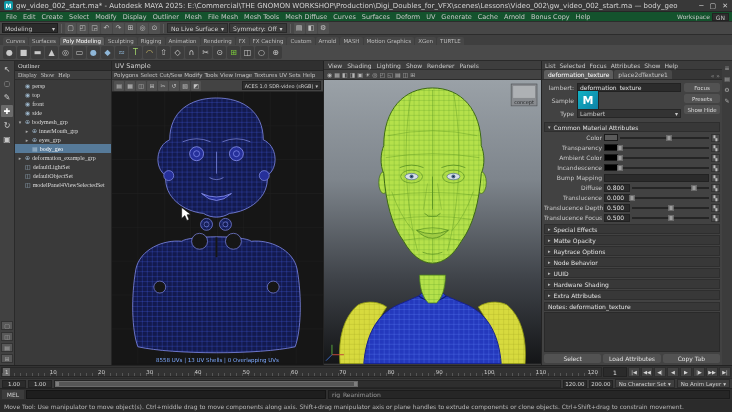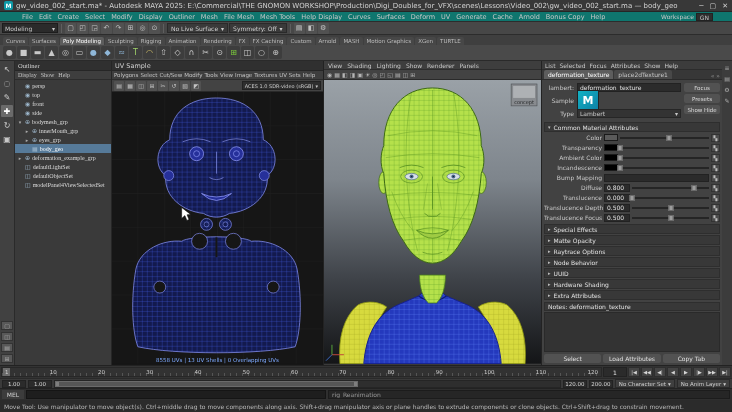--- a/index.html
+++ b/index.html
@@ -4,21 +4,21 @@
 <style>
   * { box-sizing: border-box; margin: 0; padding: 0; }
   html,body { width:732px; height:412px; overflow:hidden; background:#2b2b2b;
     font-family:"DejaVu Sans", sans-serif; color:#c8c8c8; }
   .titlebar { height:12px; background:#383838; display:flex; align-items:center; gap:3px;
     padding:0 4px; font-size:7px; color:#d2d2d2; border-bottom:1px solid #262626;}
   .maya-badge{ width:9px; height:9px; background:#0e9aa7; border-radius:2px; color:#fff;
     font-size:6px; font-weight:bold; display:flex; align-items:center; justify-content:center;}
   .title-text{ white-space:nowrap; overflow:hidden; text-overflow:ellipsis; flex:1;}
   .win-controls{ display:flex; gap:6px; font-size:7px; color:#cfcfcf;}
-  .menubar{ height:10px; background:#0f766e; display:flex; align-items:center; padding:0 19px;
+  .menubar{ height:10px; background:#14532d; display:flex; align-items:center; padding:0 3px;
     font-size:6.5px; border-bottom:1px solid #2c2c2c;}
   .menu-list{ display:flex; }
   .menu-list .mi{ padding:0 3px; white-space:nowrap;}
   .workspace{ margin-left:auto; display:flex; align-items:center; gap:2px; font-size:6px;}
   .ws-box{ background:#2e2e2e; border:1px solid #222; padding:0 3px; height:8px; line-height:8px;}
   .statusline{ height:13px; background:#474747; display:flex; align-items:center; gap:1px;
     padding:0 2px; border-bottom:1px solid #2c2c2c;}
   .menuset{ width:56px; height:10px; background:#2b2b2b; border:1px solid #1d1d1d; font-size:6px;
     display:flex; align-items:center; justify-content:space-between; padding:0 2px;}
   .icon-list{ display:flex; gap:1px; align-items:center;}
@@ -178,21 +178,21 @@
       <span class="mi">File</span>
       <span class="mi">Edit</span>
       <span class="mi">Create</span>
       <span class="mi">Select</span>
       <span class="mi">Modify</span>
       <span class="mi">Display</span>
       <span class="mi">Outliner</span>
       <span class="mi">Mesh</span>
       <span class="mi">File Mesh</span>
       <span class="mi">Mesh Tools</span>
-      <span class="mi">Help Display</span>
+      <span class="mi">Mesh Diffuse</span>
       <span class="mi">Curves</span>
       <span class="mi">Surfaces</span>
       <span class="mi">Deform</span>
       <span class="mi">UV</span>
       <span class="mi">Generate</span>
       <span class="mi">Cache</span>
       <span class="mi">Arnold</span>
       <span class="mi">Bonus Copy</span>
       <span class="mi">Help</span>
     </span>

